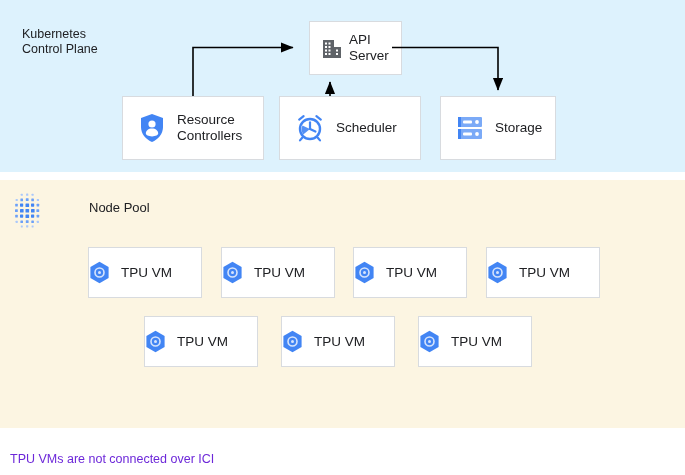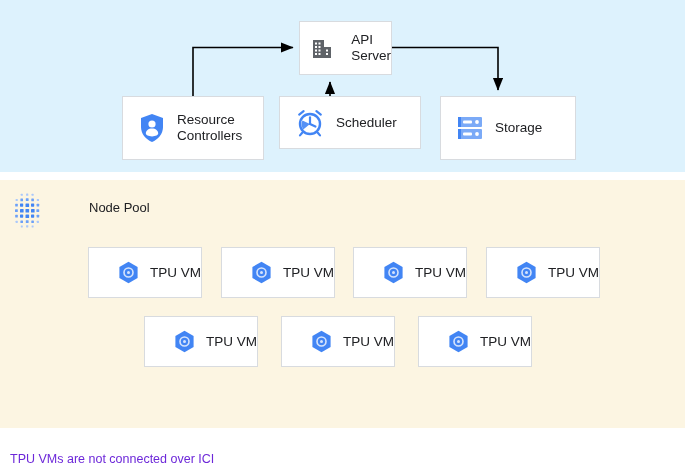--- a/index.html
+++ b/index.html
@@ -87,59 +87,58 @@
     white-space: pre-line;
   }
   .box .box-icon {
     flex: 0 0 auto;
     display: block;
     line-height: 0;
   }
 
   
   #api-server-box {
-    left: 299px;
+    left: 309px;
     top: 21px;
     width: 93px;
     height: 54px;
     gap: 7px;
-    justify-content: space-between;
   }
   #resource-controllers-box {
     left: 122px;
     top: 96px;
     width: 142px;
     height: 64px;
     padding-left: 16px;
     gap: 12px;
   }
   #scheduler-box {
     left: 279px;
     top: 96px;
     width: 142px;
-    height: 53px;
+    height: 64px;
     padding-left: 16px;
     gap: 12px;
   }
   #storage-box {
     left: 440px;
     top: 96px;
-    width: 136px;
+    width: 116px;
     height: 64px;
     padding-left: 16px;
     gap: 12px;
   }
 
   
   .tpu-box {
     width: 114px;
     height: 51px;
     padding-left: 0;
     gap: 11px;
-    justify-content: flex-end;
+    justify-content: flex-start;
   }
   .tpu-box .box-label {
     font-size: 13.5px;
   }
 
   
   #arrows-layer {
     position: absolute;
     left: 0;
     top: 0;
@@ -158,20 +157,22 @@
     color: #6d28d9;
   }
 </style>
 </head>
 <body>
 
 <div class="canvas">
 
   <div class="panel" id="control-plane-panel"></div>
 
+  <div class="panel-title" id="control-plane-title">Kubernetes
+Control Plane</div>
 
   <div class="box" id="api-server-box">
     <span class="box-icon">
       <svg width="20" height="22" viewBox="0 0 20 22" aria-hidden="true">
         <rect x="1" y="3" width="11" height="18" fill="#5f6368"></rect>
         <rect x="12" y="10" width="7" height="11" fill="#5f6368"></rect>
         <g fill="#ffffff">
           <rect x="3" y="5.5" width="2" height="2"></rect>
           <rect x="6.5" y="5.5" width="2" height="2"></rect>
           <rect x="3" y="9" width="2" height="2"></rect>

